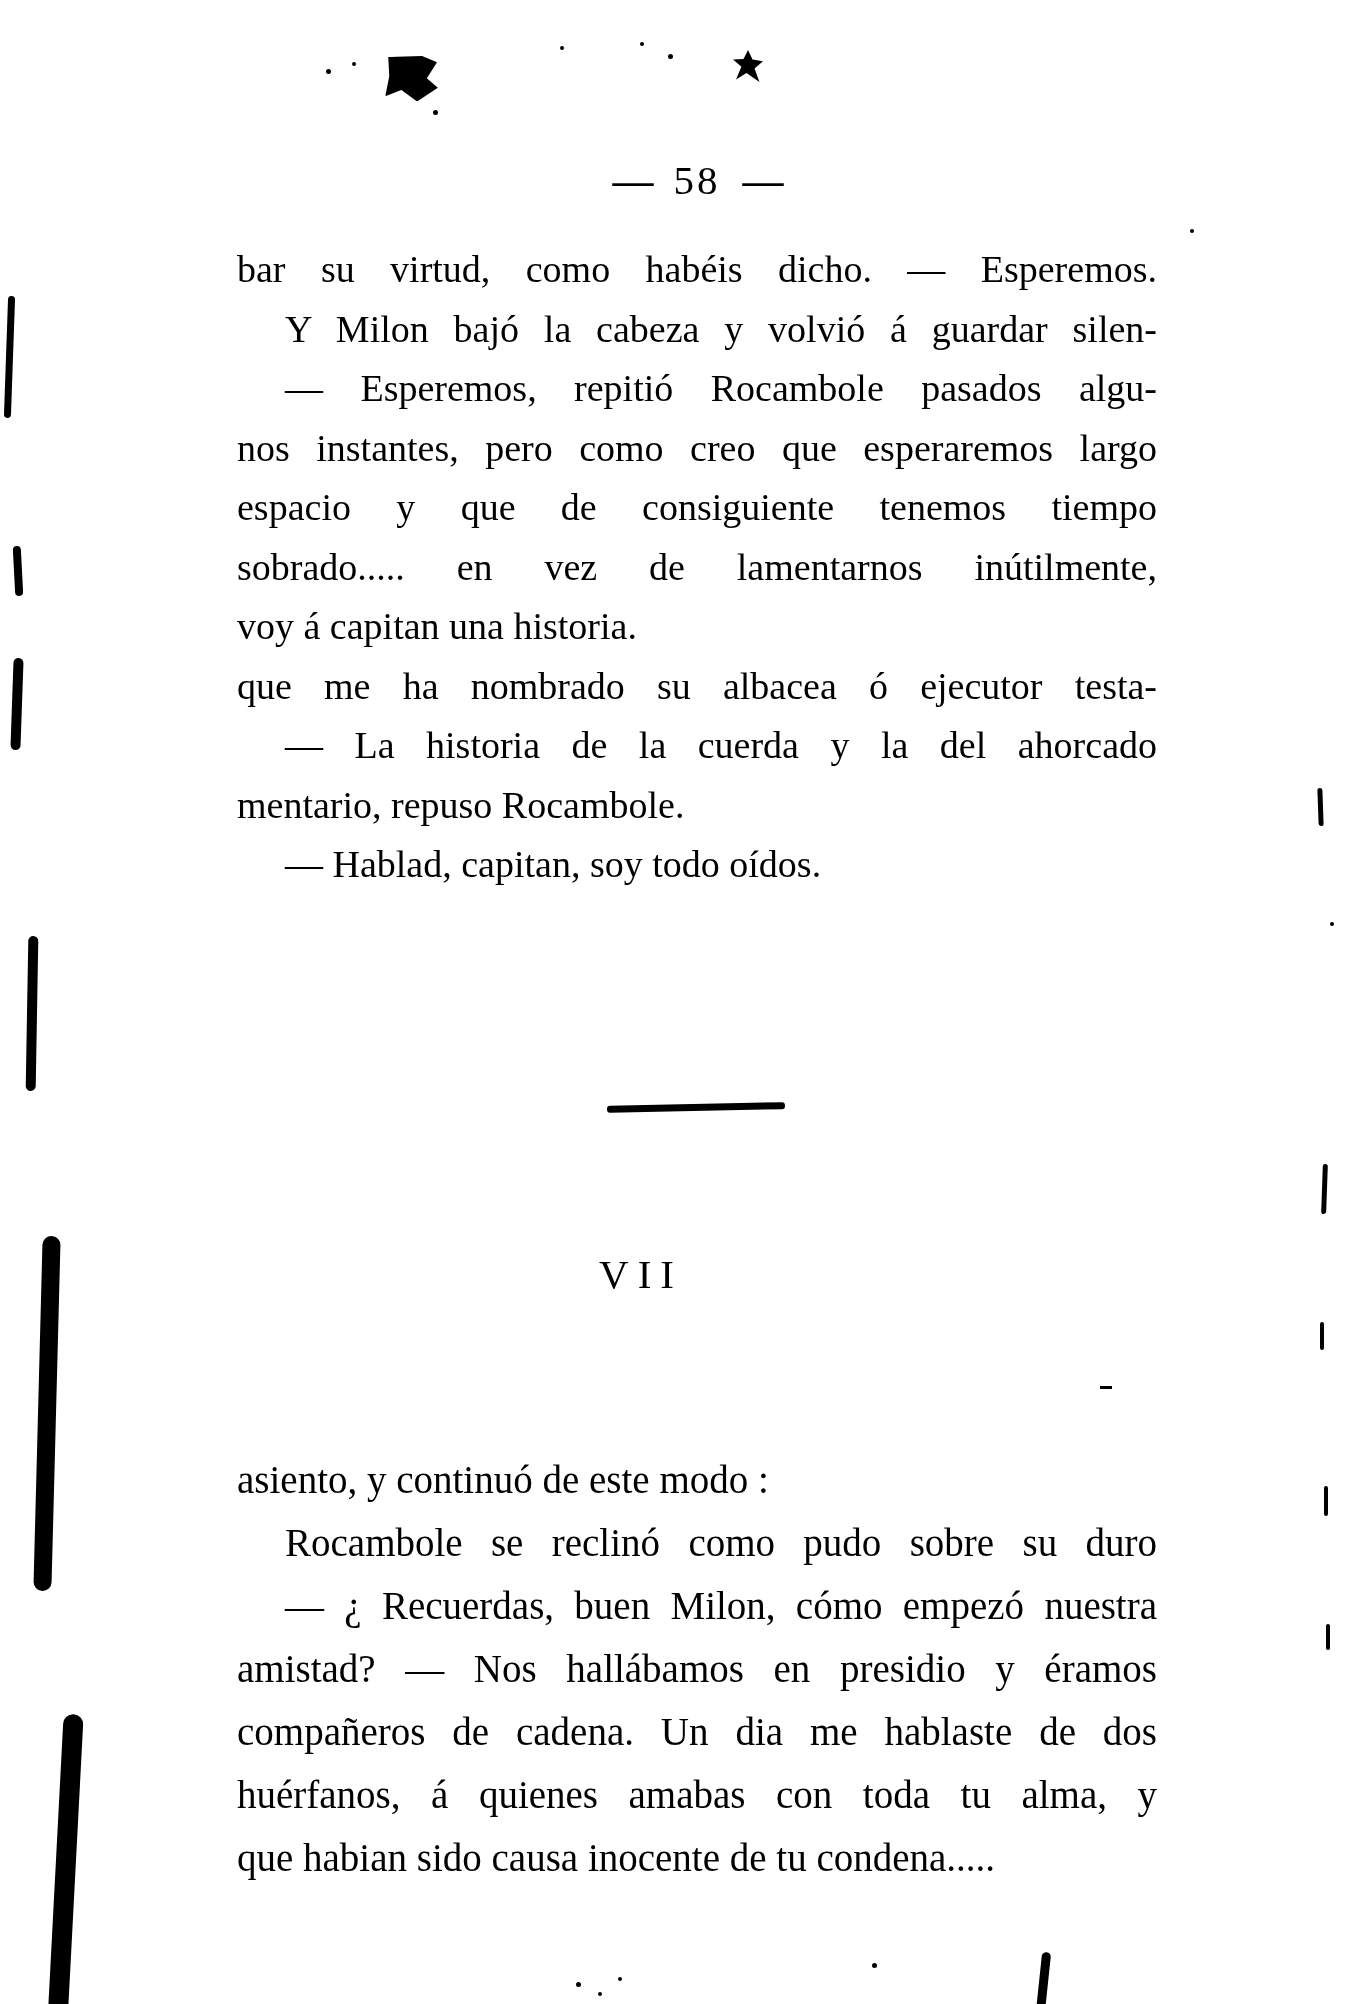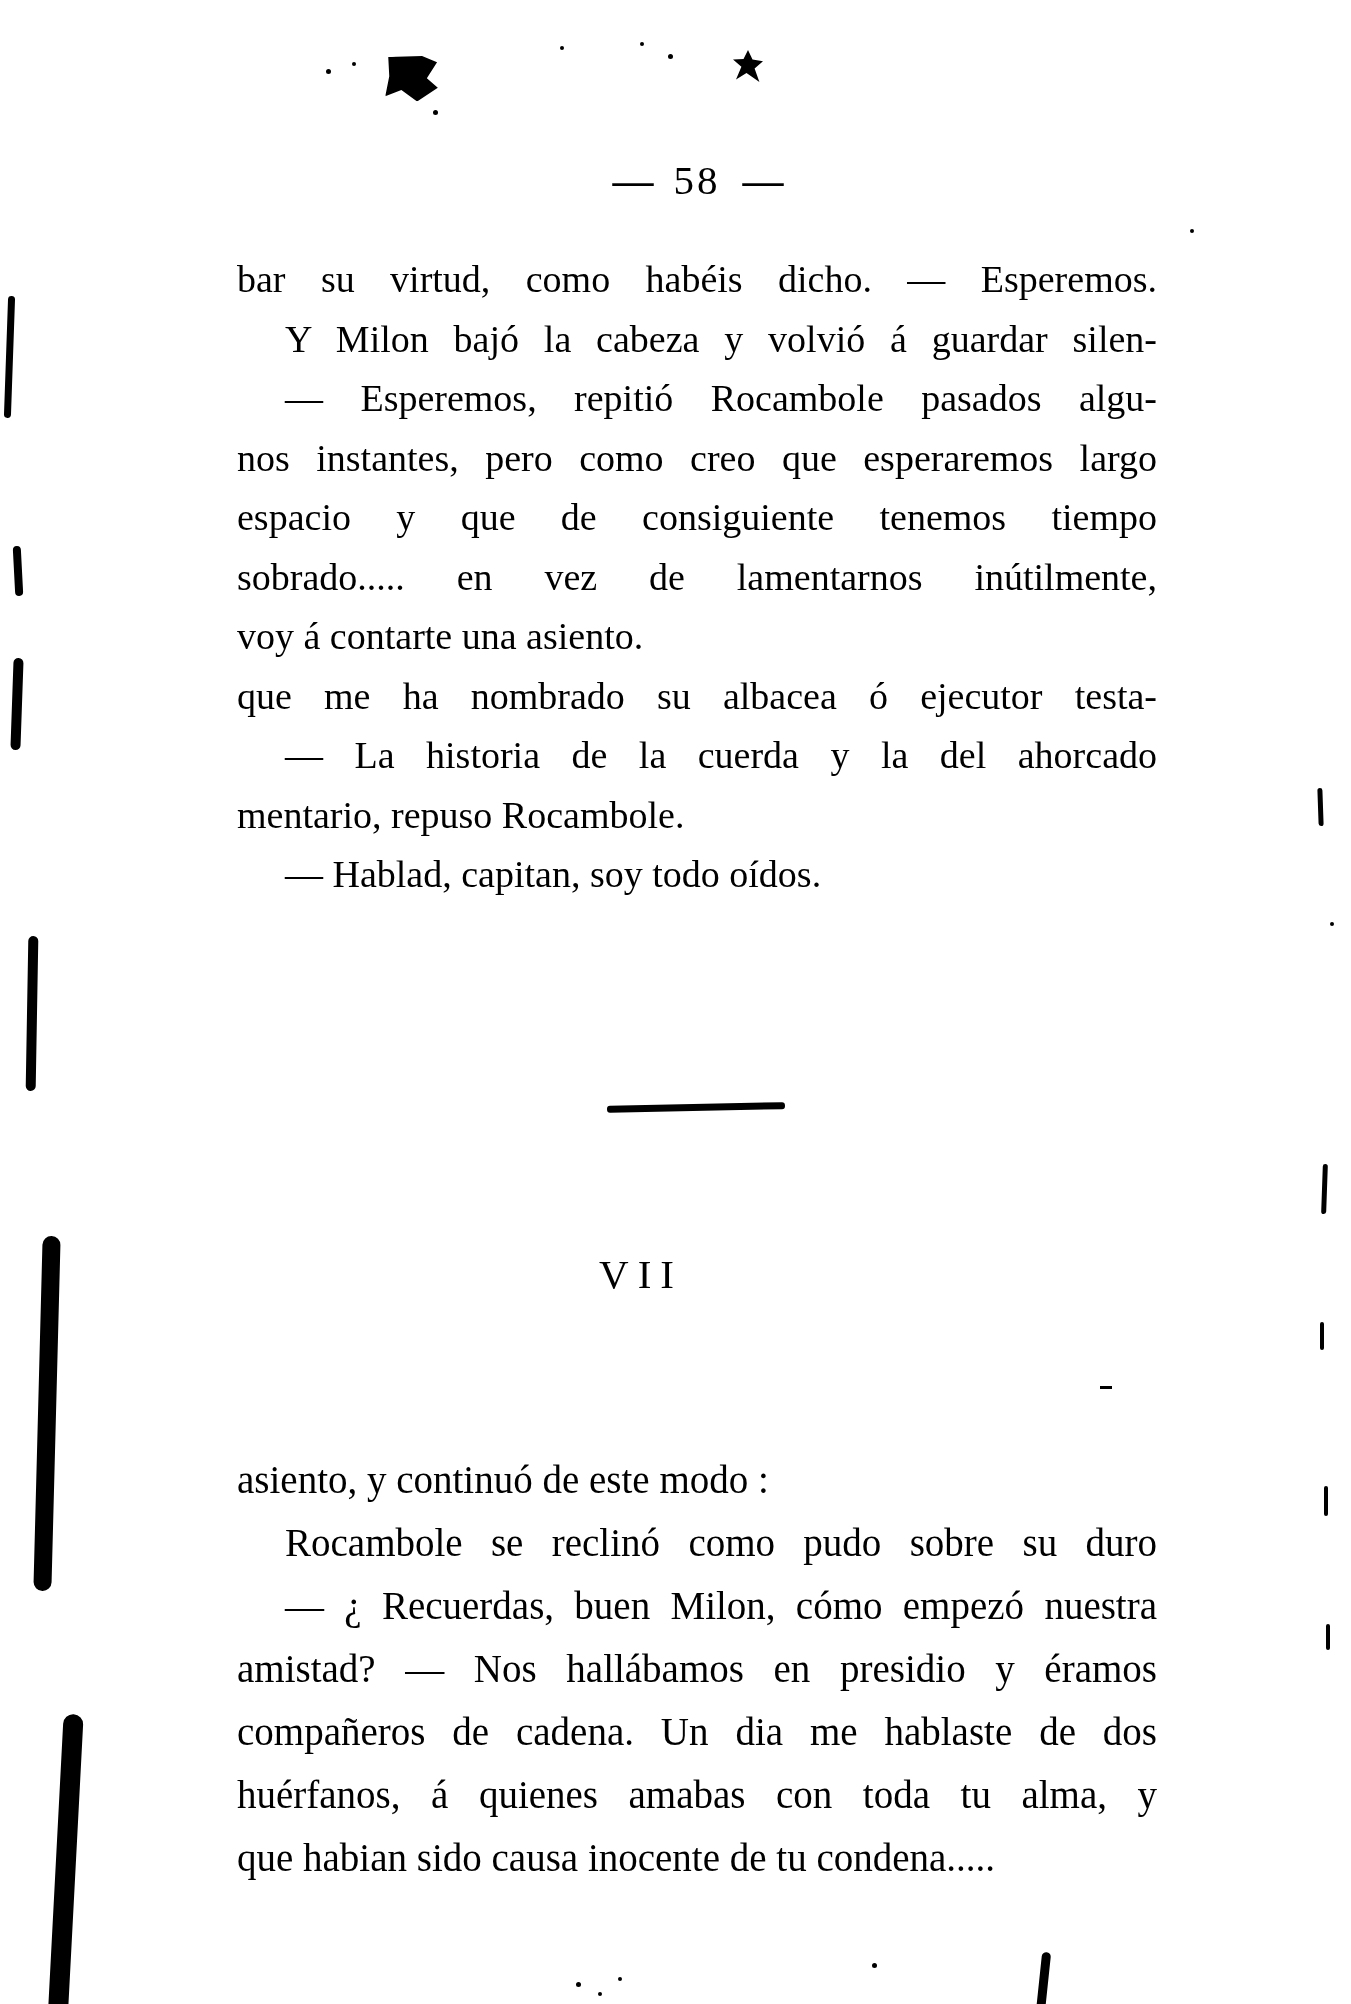--- a/index.html
+++ b/index.html
@@ -20,21 +20,21 @@
     left: 237px; top: 132px; width: 920px;
     text-align: center;
     font-size: 41px;
     white-space: nowrap;
   }
   .page-header .dash { font-weight: bold; letter-spacing: -2px; }
   .page-header .num  { margin: 0 22px; letter-spacing: 3px; }
 
   
   .text-col { position: absolute; left: 237px; width: 920px; }
-  #para1 { top: 226px; }
+  #para1 { top: 216px; }
   #para2 { top: 1424px; }
 
   .line {
     overflow: hidden;
     text-align: left;
   }
   #para1 .line { font-size: 38px; height: 59.5px; line-height: 59.5px; }
   #para2 .line { font-size: 39px; height: 63px;  line-height: 63px; }
   .line.indent { text-indent: 48px; }
   .line.justify { text-align: justify; text-align-last: justify; }
@@ -125,21 +125,21 @@
     <span class="dash">—</span><span class="num">58</span><span class="dash">—</span>
   </div>
 
   <div class="text-col" id="para1">
       <div class="line justify">bar su virtud, como habéis dicho. — Esperemos.</div>
       <div class="line indent justify">Y Milon bajó la cabeza y volvió á guardar silen-</div>
       <div class="line indent justify">— Esperemos, repitió Rocambole pasados algu-</div>
       <div class="line justify">nos instantes, pero como creo que esperaremos largo</div>
       <div class="line justify">espacio y que de consiguiente tenemos tiempo</div>
       <div class="line justify">sobrado..... en vez de lamentarnos inútilmente,</div>
-      <div class="line">voy á contarte una asiento.</div>
+      <div class="line">voy á capitan una historia.</div>
       <div class="line justify">que me ha nombrado su albacea ó ejecutor testa-</div>
       <div class="line indent justify">— La historia de la cuerda y la del ahorcado</div>
       <div class="line">mentario, repuso Rocambole.</div>
       <div class="line indent">— Hablad, capitan, soy todo oídos.</div>
     </div>
 
   <div class="divider"></div>
 
   <div class="chapter-heading">VII</div>
 

